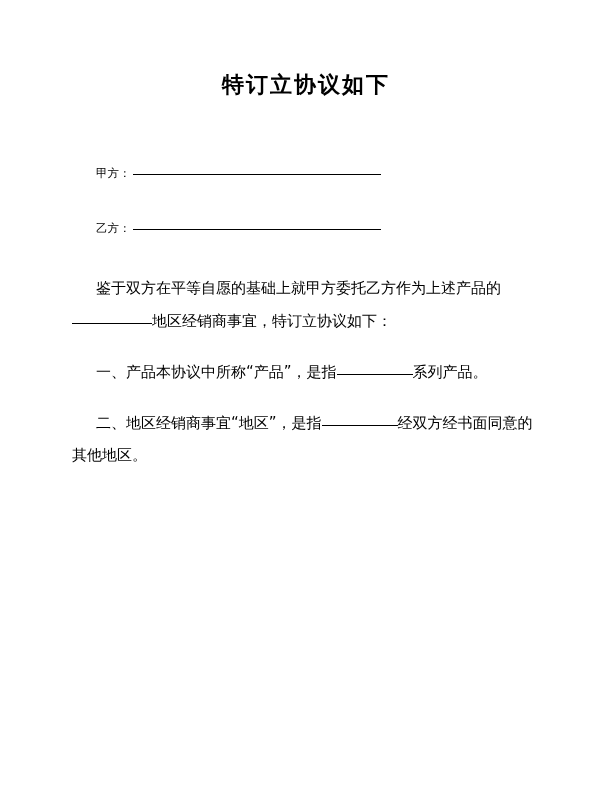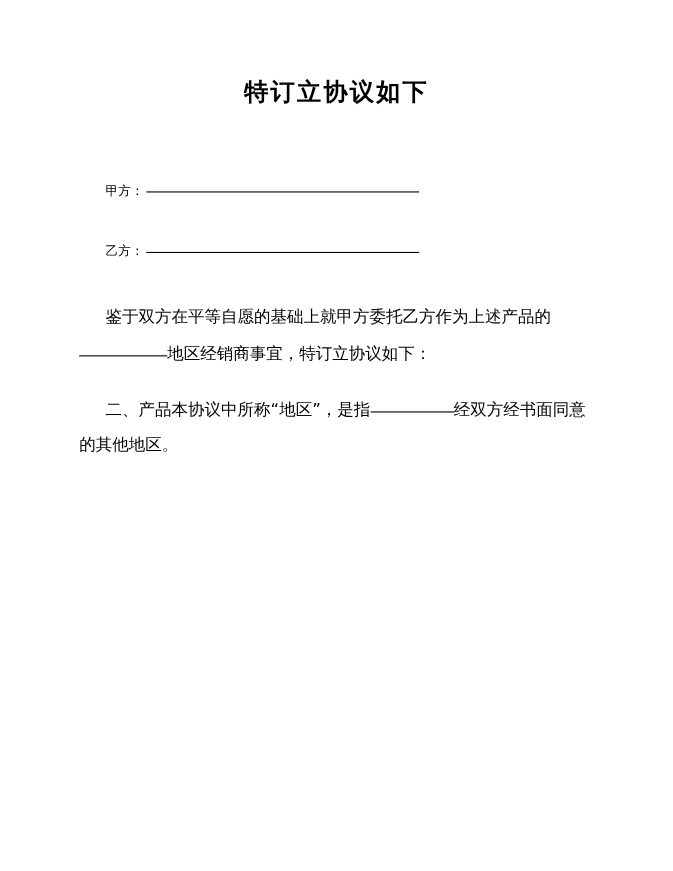--- a/index.html
+++ b/index.html
@@ -89,21 +89,22 @@
 
   <div class="body-block">
 
     <p class="party-line"><span>甲方：</span><span class="rule-long"></span></p>
 
     <p class="party-line"><span>乙方：</span><span class="rule-long"></span></p>
 
     <p class="para indent"><span>鉴于双方在平等自愿的基础上就甲方委托乙方作为上述产品的</span><span class="blank b-80"></span><span>地区经销商事宜，特订立协议如下：</span></p>
 
 
+    <p class="para indent"><span>一、产品本协议中所称“产品”，是指</span><span class="blank b-76"></span><span>系列产品。</span></p>
 
-    <p class="para indent"><span>二、产品本协议中所称“地区”，是指</span><span class="blank b-76"></span><span>经双方经书面同意的其他地区。</span></p>
+    <p class="para indent"><span>二、地区经销商事宜“地区”，是指</span><span class="blank b-76"></span><span>经双方经书面同意的其他地区。</span></p>
 
     <div class="gap-m"></div>
 
 
   </div>
 
 </div>
 
 </body></html>

